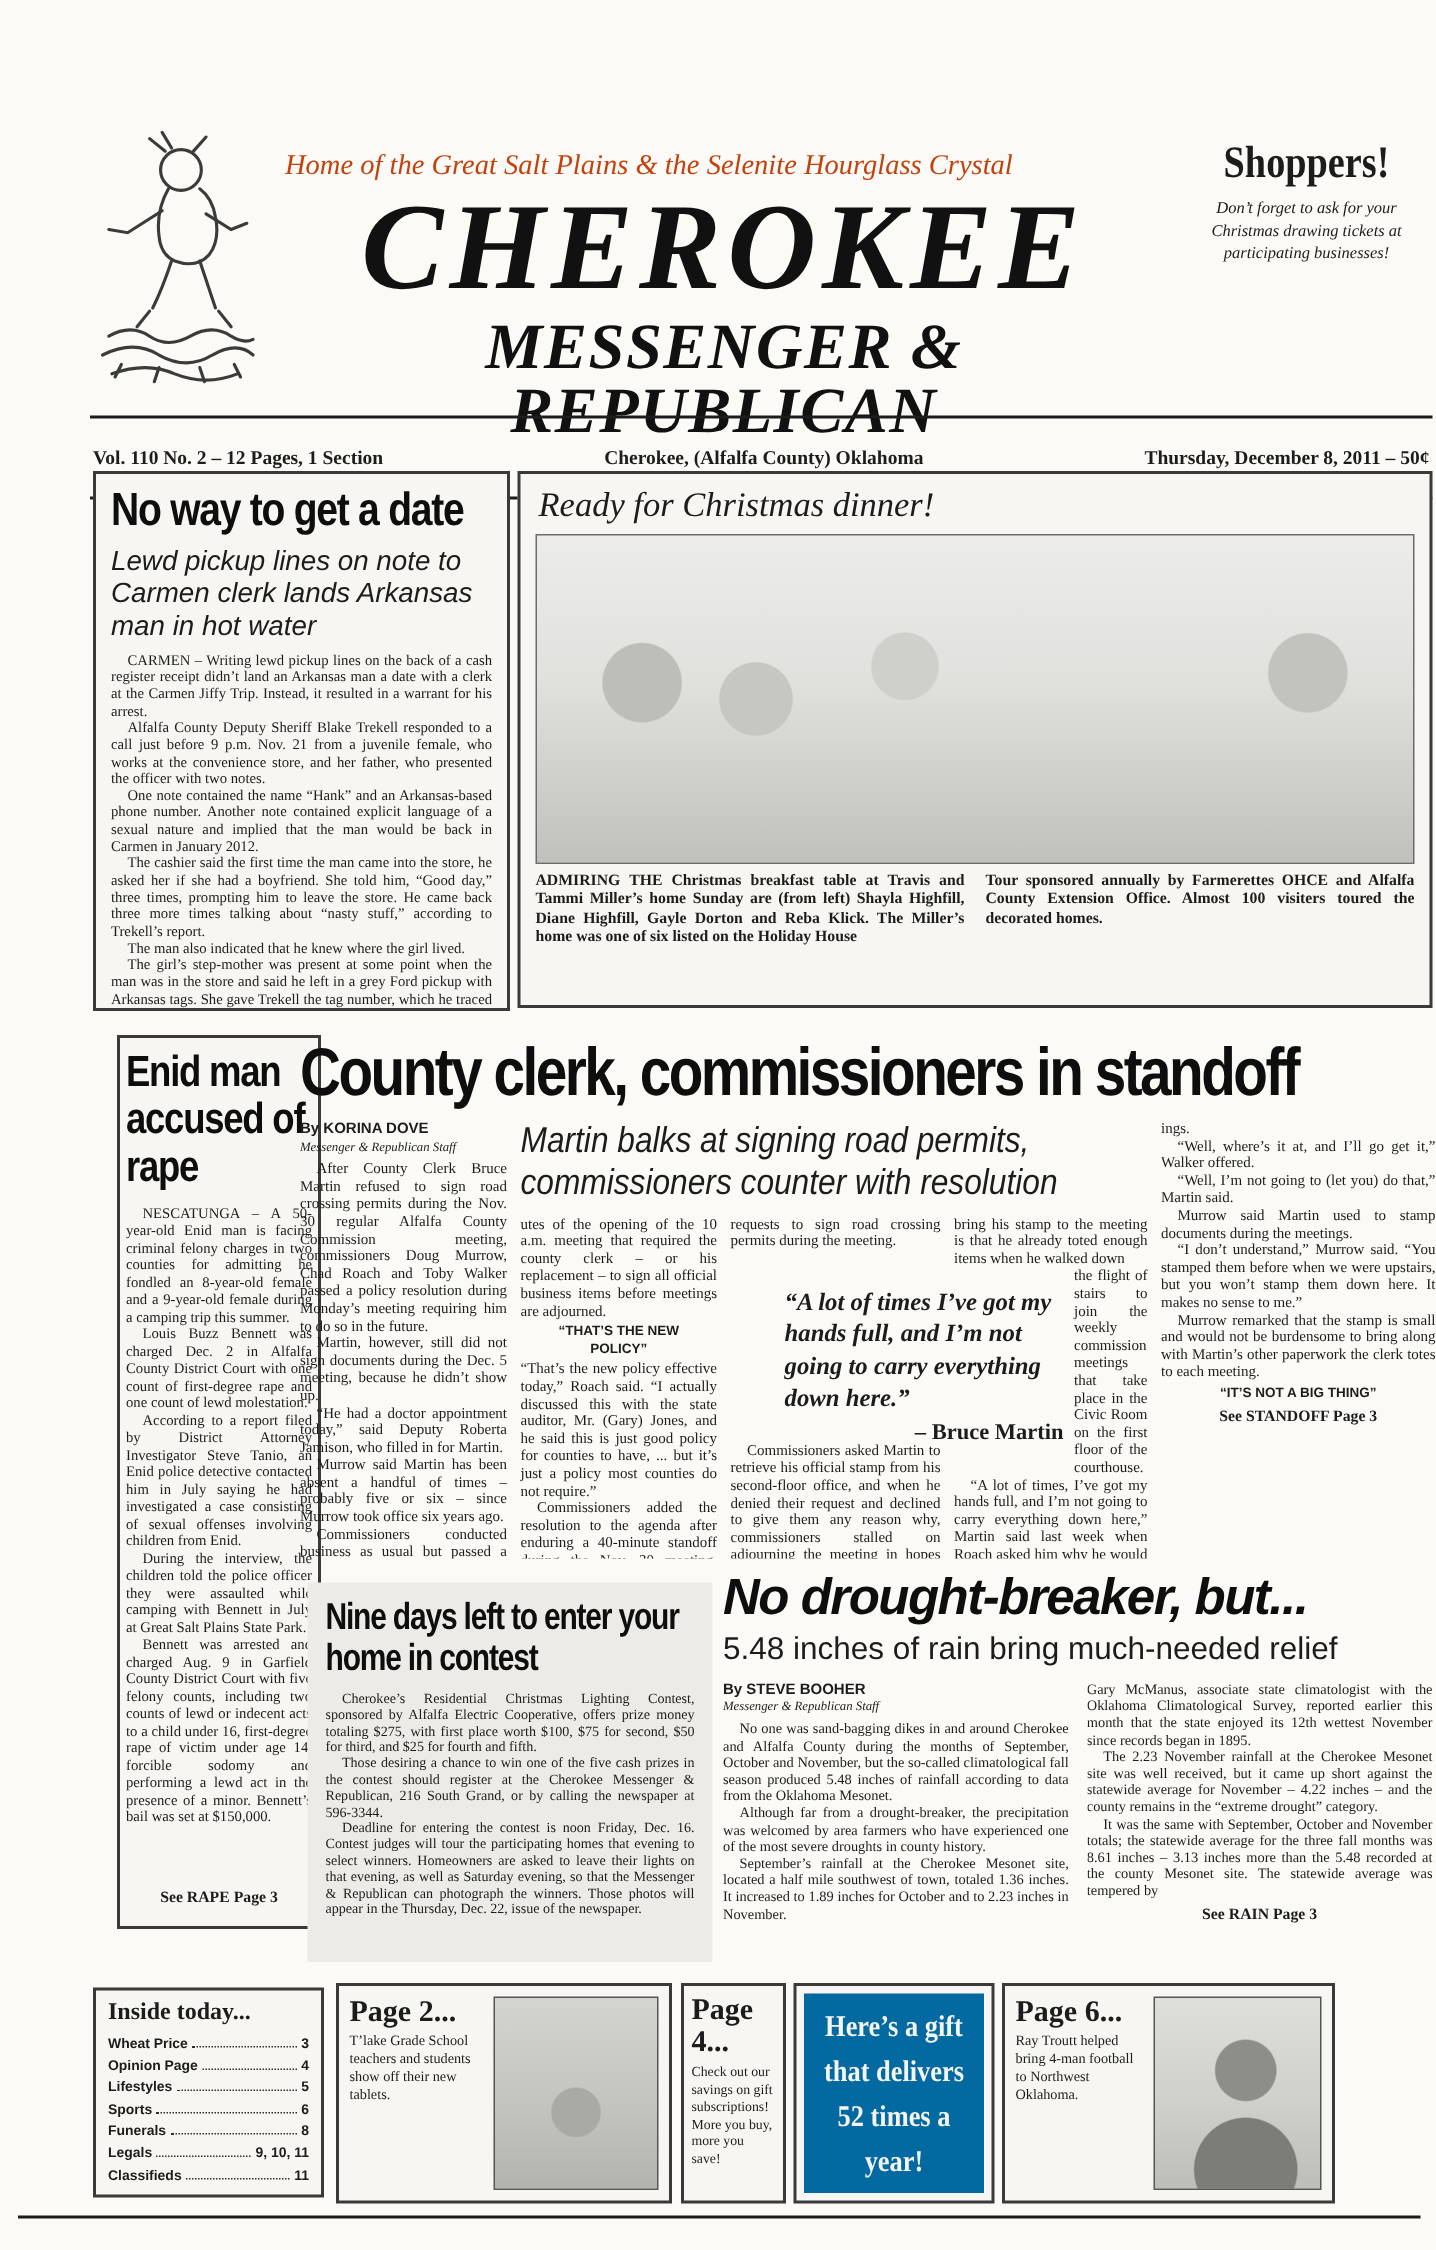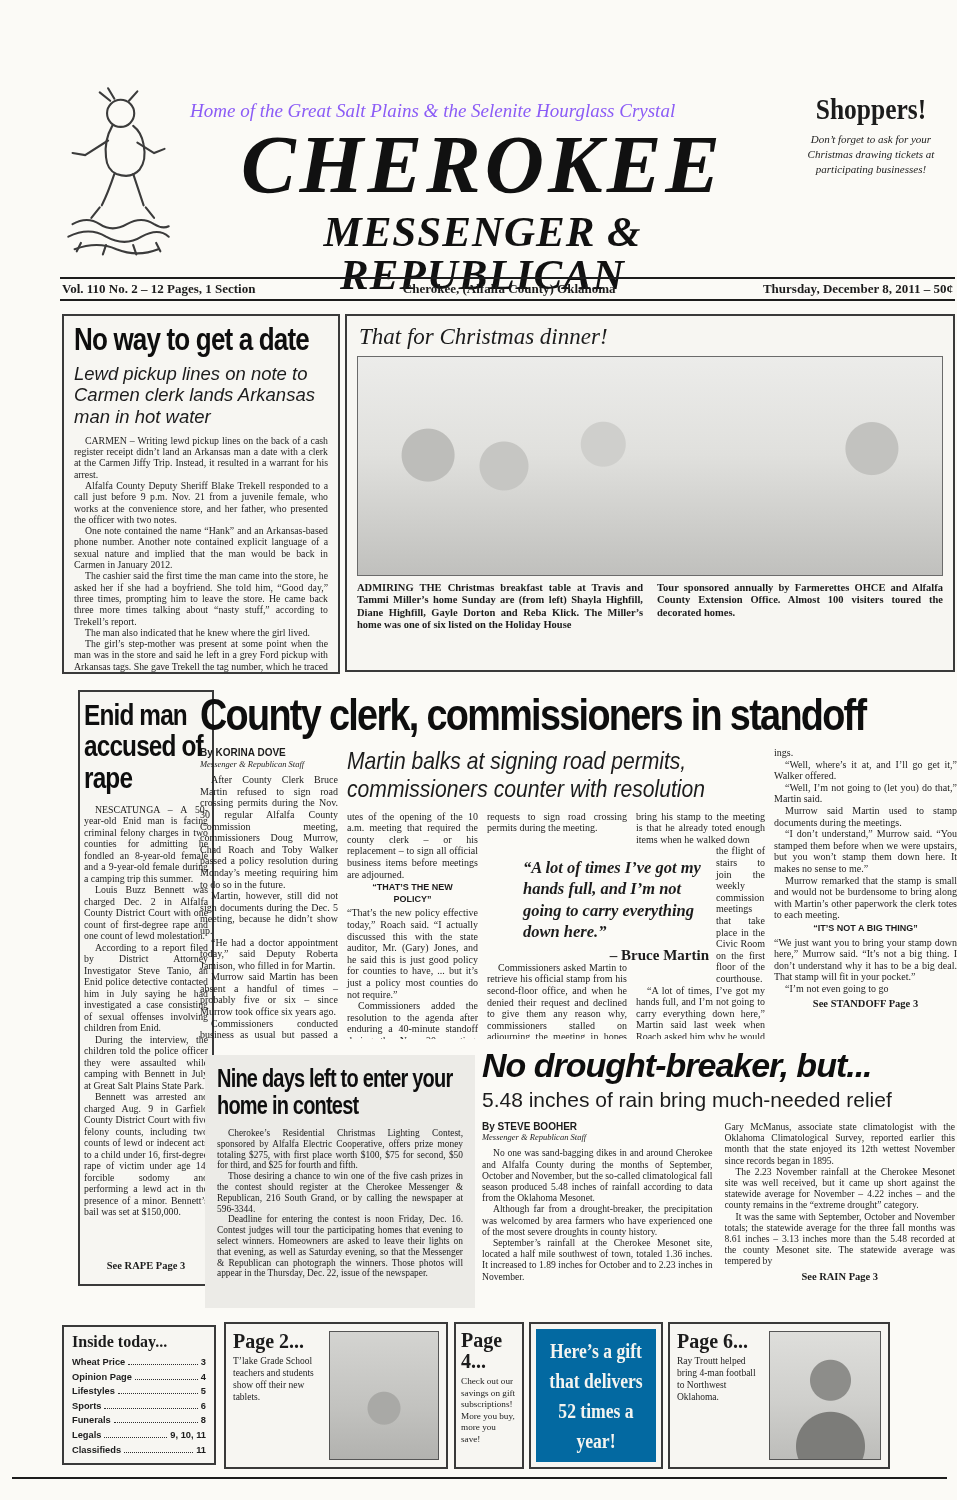--- a/index.html
+++ b/index.html
@@ -5,32 +5,32 @@
   html,body{margin:0;padding:0;}
   body{width:957px;height:1500px;background:#fbfaf6;position:relative;
        font-family:"Liberation Serif",serif;color:#1c1c1c;overflow:hidden;}
   .abs{position:absolute;}
   .box{border:2px solid #3a3a3a;background:#f7f6f2;overflow:hidden;box-sizing:border-box;}
 
   
   .masthead{left:60px;top:86px;width:895px;height:188px;display:flex;}
   .logo-wrap{width:118px;flex:0 0 118px;}
   .mast-center{flex:1;text-align:center;}
-  .tagline{font-style:italic;font-size:19px;color:#8b5cf6;text-align:left;margin:14px 0 0 12px;}
+  .tagline{font-style:italic;font-size:19px;color:#c2410c;text-align:left;margin:14px 0 0 12px;}
   .np-title1{font-family:"Liberation Serif",serif;font-weight:bold;font-style:italic;
              font-size:82px;line-height:0.95;letter-spacing:4px;margin-top:4px;color:#111;}
   .np-title2{font-family:"Liberation Serif",serif;font-weight:bold;font-style:italic;
              font-size:43px;line-height:1.0;letter-spacing:1px;margin-top:6px;color:#111;}
   .shoppers{width:168px;flex:0 0 168px;text-align:center;padding-top:6px;}
   .shoppers-title{font-weight:bold;font-size:30px;transform:scaleX(.85);transform-origin:50% 0;}
   .shoppers-text{font-style:italic;font-size:11px;line-height:1.35;margin-top:6px;}
 
   
   .folio{left:60px;top:277px;width:895px;border-top:2px solid #1d1d1d;border-bottom:2px solid #1d1d1d;
-         display:flex;justify-content:space-between;align-items:center;padding:2px 2px;
+         display:flex;justify-content:space-between;align-items:center;padding:18px 2px;
          font-weight:bold;font-size:13px;box-sizing:border-box;}
 
   
   .news{font-size:10px;line-height:11.6px;text-align:justify;}
   .news p{margin:0;text-indent:11px;}
   .cont > p:first-child{text-indent:0;}
   .jump{text-align:center;font-weight:bold;font-size:10.5px;margin-top:4px;}
   .minihead{text-align:center;font-family:"Liberation Sans",sans-serif;font-weight:bold;
             font-size:9px;margin:2px 15px;}
   .byline{font-family:"Liberation Sans",sans-serif;font-weight:bold;font-size:10px;}
@@ -173,21 +173,21 @@
       <p>Alfalfa County Deputy Sheriff Blake Trekell responded to a call just before 9 p.m. Nov. 21 from a juvenile female, who works at the convenience store, and her father, who presented the officer with two notes.</p>
       <p>One note contained the name “Hank” and an Arkansas-based phone number. Another note contained explicit language of a sexual nature and implied that the man would be back in Carmen in January 2012.</p>
       <p>The cashier said the first time the man came into the store, he asked her if she had a boyfriend. She told him, “Good day,” three times, prompting him to leave the store. He came back three more times talking about “nasty stuff,” according to Trekell’s report.</p>
       <p>The man also indicated that he knew where the girl lived.</p>
       <p>The girl’s step-mother was present at some point when the man was in the store and said he left in a grey Ford pickup with Arkansas tags. She gave Trekell the tag number, which he traced to Robert Hank Parks, 42.</p>
     </div>
 
 </section>
 
 <section class="abs box photo-box">
-  <div class="photo-head">That for Christmas dinner!</div>
+  <div class="photo-head">Ready for Christmas dinner!</div>
   <div class="photo-lg"></div>
   <div class="caption-row">
     <div class="caption">ADMIRING THE Christmas breakfast table at Travis and Tammi Miller’s home Sunday are (from left) Shayla Highfill, Diane Highfill, Gayle Dorton and Reba Klick. The Miller’s home was one of six listed on the Holiday House</div>
     <div class="caption">Tour sponsored annually by Farmerettes OHCE and Alfalfa County Extension Office. Almost 100 visiters toured the decorated homes.</div>
   </div>
 </section>
 
 <section class="abs box enid-box">
   <div class="hl-sans enid-head">Enid man accused of rape</div>
   <div class="news enid-body">
@@ -255,24 +255,20 @@
     <div class="s-col5 news">
       <div class="cont">
           <p>ings.</p>
           <p>“Well, where’s it at, and I’ll go get it,” Walker offered.</p>
           <p>“Well, I’m not going to (let you) do that,” Martin said.</p>
           <p>Murrow said Martin used to stamp documents during the meetings.</p>
           <p>“I don’t understand,” Murrow said. “You stamped them before when we were upstairs, but you won’t stamp them down here. It makes no sense to me.”</p>
           <p>Murrow remarked that the stamp is small and would not be burdensome to bring along with Martin’s other paperwork the clerk totes to each meeting.</p>
         </div>
       <div class="minihead">“IT’S NOT A BIG THING”</div>
-      <div class="cont">
-          <p>“We just want you to bring your stamp down here,” Murrow said. “It’s not a big thing. I don’t understand why it has to be a big deal. That stamp will fit in your pocket.”</p>
-          <p>“I’m not even going to go</p>
-        </div>
       <div class="jump">See STANDOFF Page 3</div>
     </div>
   </div>
 </section>
 
 <section class="abs contest-box">
   <div class="hl-sans contest-head">Nine days left to enter your home in contest</div>
   <div class="news contest-body">
       <p>Cherokee’s Residential Christmas Lighting Contest, sponsored by Alfalfa Electric Cooperative, offers prize money totaling $275, with first place worth $100, $75 for second, $50 for third, and $25 for fourth and fifth.</p>
       <p>Those desiring a chance to win one of the five cash prizes in the contest should register at the Cherokee Messenger &amp; Republican, 216 South Grand, or by calling the newspaper at 596-3344.</p>

